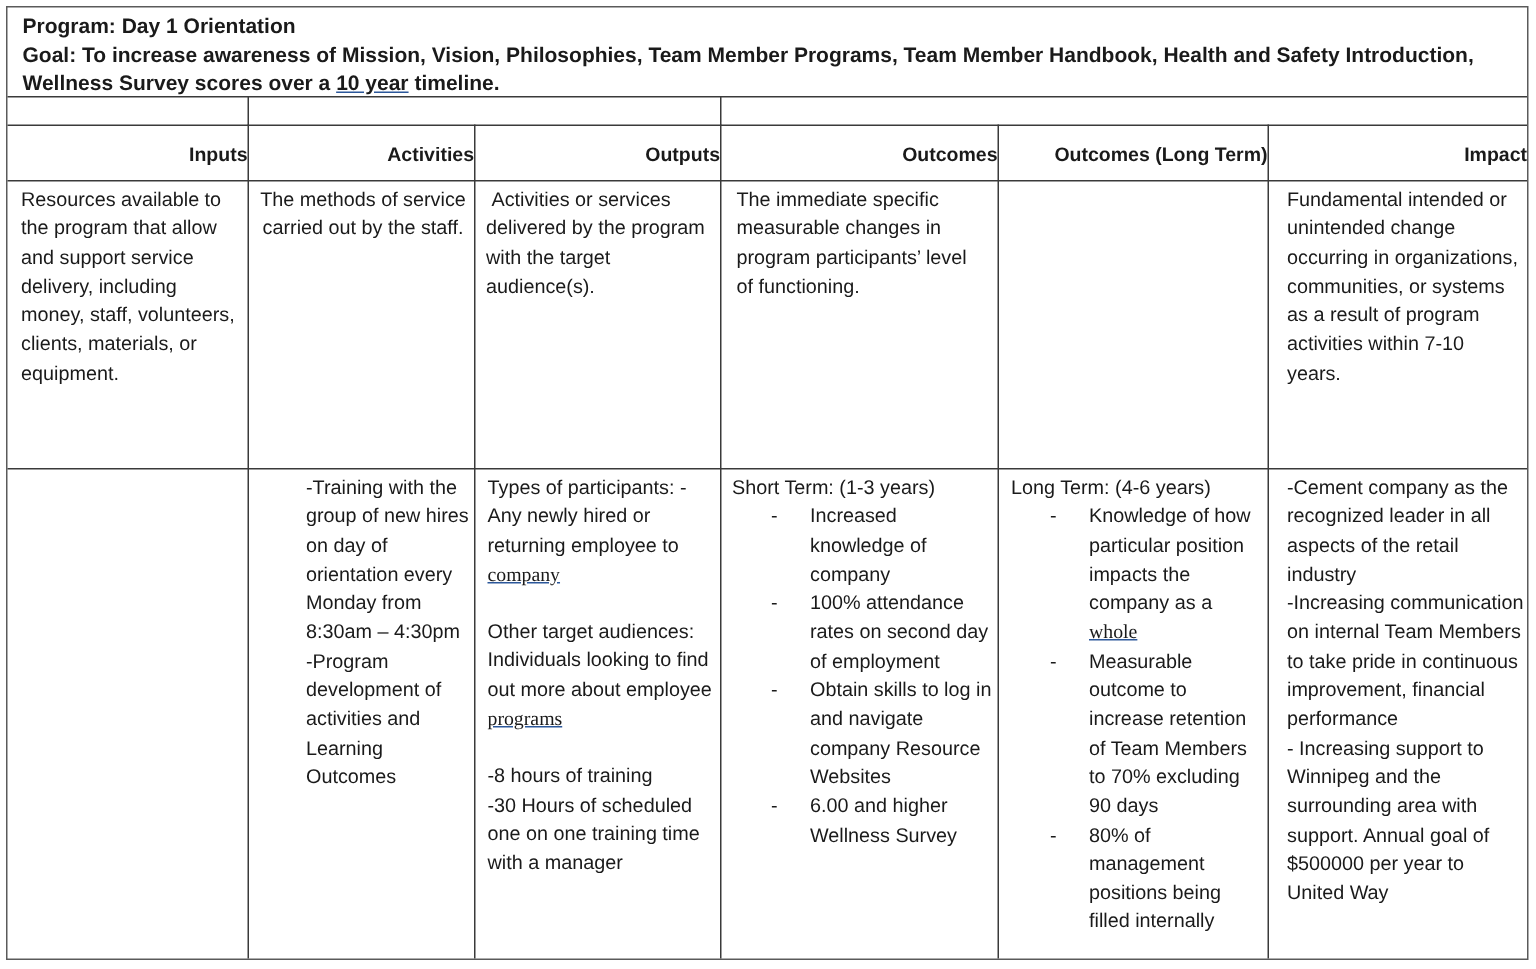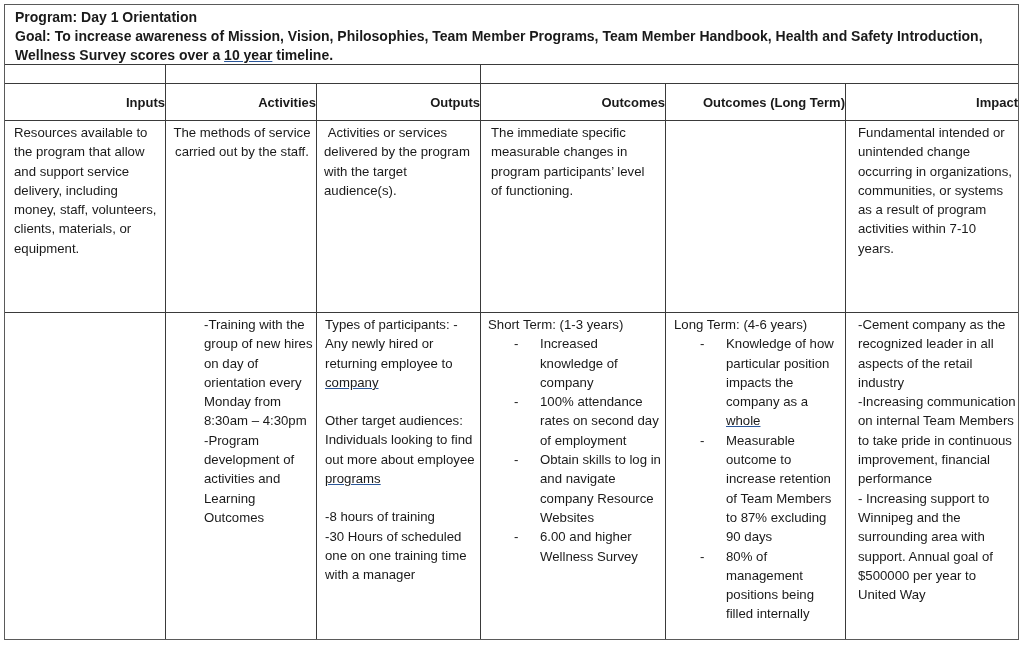--- a/index.html
+++ b/index.html
@@ -13,21 +13,21 @@
   .title-block .ul { text-decoration: underline; text-decoration-color: #2b579a; }
   .hline { position: absolute; left: 0; width: 1013px; height: 1px; background: #3a3a3a; }
   .vline { position: absolute; width: 1px; background: #3a3a3a; }
   .cell { position: absolute; box-sizing: border-box; font-size: 13.2px; line-height: 19.3px;
           padding: 2px 6px 0 9px; }
   .hdr { position: absolute; font-weight: bold; font-size: 13px; text-align: right;
          line-height: 37px; }
   .dash-list { list-style: none; margin: 0; padding: 0; }
   .dash-list li { position: relative; padding-left: 42px; }
   .dash-list li::before { content: "-"; position: absolute; left: 16px; }
-  .ul2 { text-decoration: underline; text-decoration-color: #2b579a; }
+  .ul2 { text-decoration: underline; text-decoration-color: #2b579a; font-family: Liberation Serif, serif; }
   p { margin: 0; }
   .center { text-align: center; }
 </style>
 </head>
 <body>
 
 <div class="doc">
 
   <div class="title-block">
     <div>Program: Day 1 Orientation</div>
@@ -85,21 +85,21 @@
       <li>100% attendance rates on second day of employment</li>
       <li>Obtain skills to log in and navigate company Resource Websites</li>
       <li>6.00 and higher Wellness Survey</li>
     </ul>
   </div>
 
   <div class="cell" style="left:661px; top:308px; width:179px; padding-left:8px; padding-right:2px">
     <p>Long Term: (4-6 years)</p>
     <ul class="dash-list" style="padding-left:10px">
       <li><span>Knowledge of how particular position impacts the company as a </span><span class="ul2">whole</span></li>
-      <li>Measurable outcome to increase retention of Team Members to 87% excluding 90 days</li>
+      <li>Measurable outcome to increase retention of Team Members to 70% excluding 90 days</li>
       <li>80% of management positions being filled internally</li>
     </ul>
   </div>
 
   <div class="cell" style="left:841px; top:308px; width:172px; padding-left:12px; padding-right:2px">
     <p>-Cement company as the recognized leader in all aspects of the retail industry</p>
     <p>-Increasing communication on internal Team Members to take pride in continuous improvement, financial performance</p>
     <p>- Increasing support to Winnipeg and the surrounding area with support. Annual goal of $500000 per year to United Way</p>
   </div>
 

